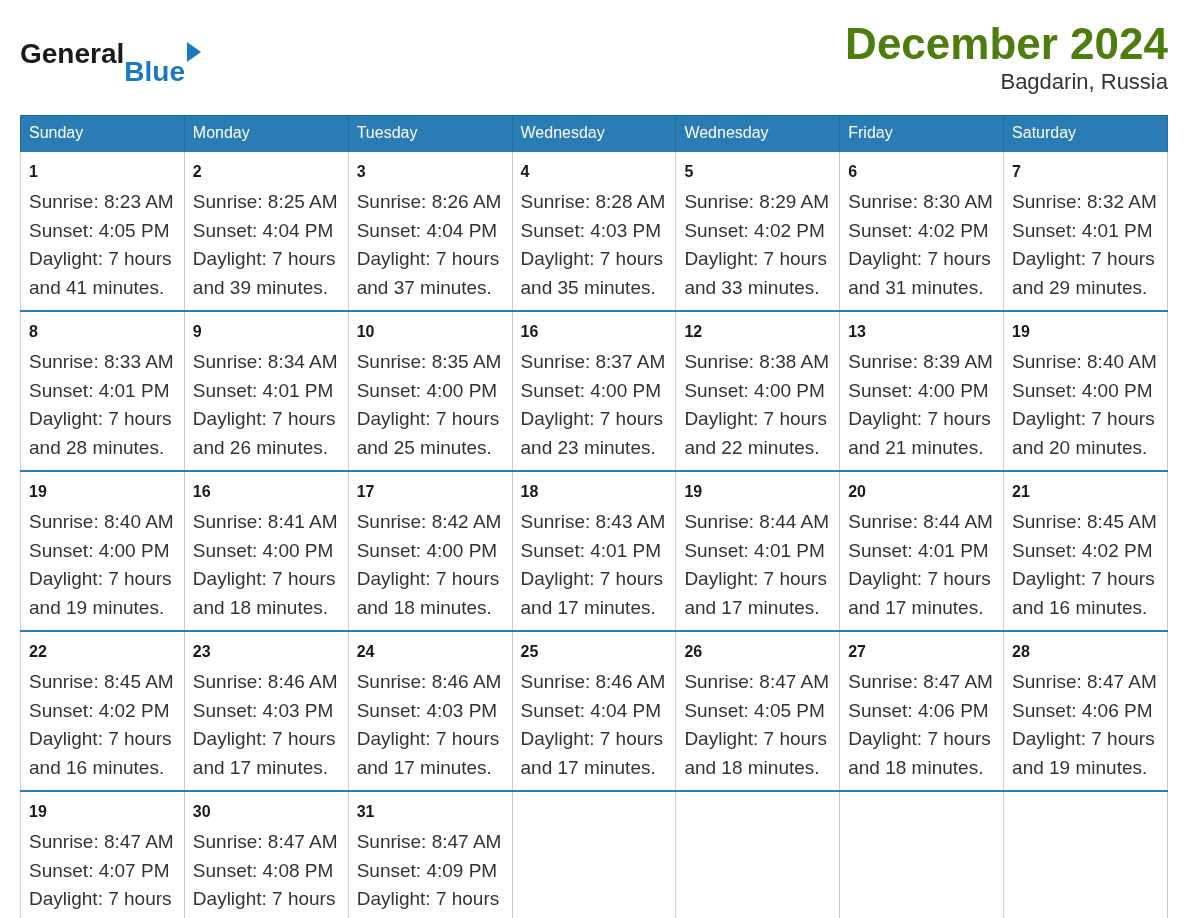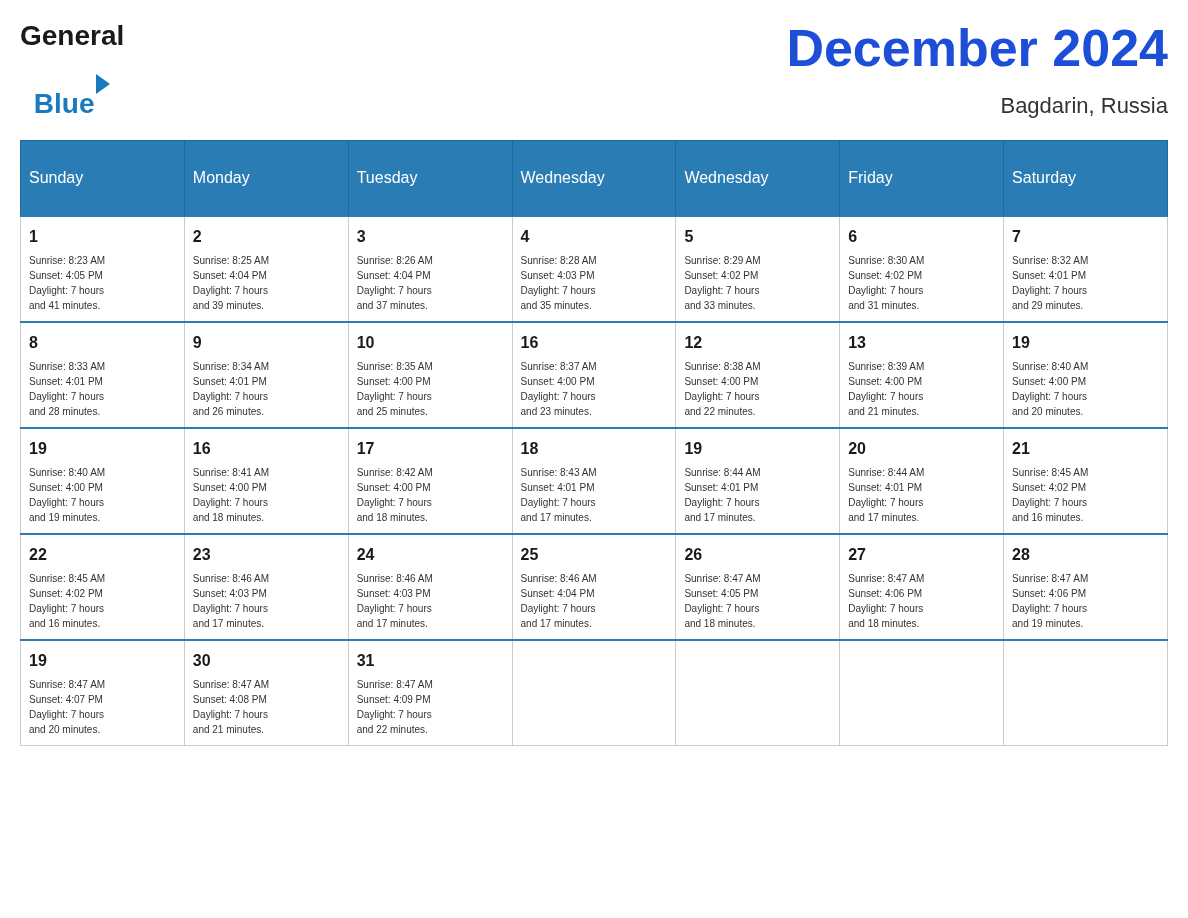--- a/index.html
+++ b/index.html
@@ -17,21 +17,20 @@
       margin-bottom: 20px;
     }
     .logo {
       display: flex;
       flex-direction: column;
       align-items: flex-start;
     }
     .logo-text {
       display: flex;
       align-items: center;
-      flex-direction: column;
     }
     .logo-general {
       font-size: 28px;
       font-weight: bold;
       color: #1a1a1a;
     }
     .logo-blue-part {
       display: flex;
       align-items: center;
     }
@@ -47,38 +46,38 @@
       border-left: 14px solid #1a7abf;
       border-top: 10px solid transparent;
       border-bottom: 10px solid transparent;
       margin-left: 2px;
       margin-top: -4px;
     }
     .title-section {
       text-align: right;
     }
     .month-title {
-      font-size: 52px;
+      font-size: 44px;
       font-weight: bold;
-      color: #1d4ed8;
+      color: #4d7c0f;
       line-height: 1.1;
     }
     .location {
       font-size: 22px;
       color: #333;
-      margin-top: 16px;
+      margin-top: 1px;
     }
     .calendar {
       width: 100%;
       border-collapse: collapse;
     }
     .calendar th {
       background-color: #2a7cb4;
       color: #fff;
-      padding: 28px 8px;
+      padding: 8px 8px;
       font-size: 16px;
       font-weight: normal;
       text-align: left;
       border: 1px solid #1e6a9e;
     }
     .calendar td {
       vertical-align: top;
       padding: 8px;
       border: 1px solid #ccc;
       border-top: 2px solid #2a7cb4;
@@ -88,21 +87,21 @@
       line-height: 1.5;
     }
     .day-number {
       font-size: 16px;
       font-weight: bold;
       color: #1a1a1a;
       margin-bottom: 4px;
       display: block;
     }
     .day-info {
-      font-size: 10px;
+      font-size: 19px;
       color: #333;
     }
     .empty-cell {
       border-top: 2px solid #2a7cb4;
       border: 1px solid #ccc;
     }
   </style>
 </head>
 <body>
 

